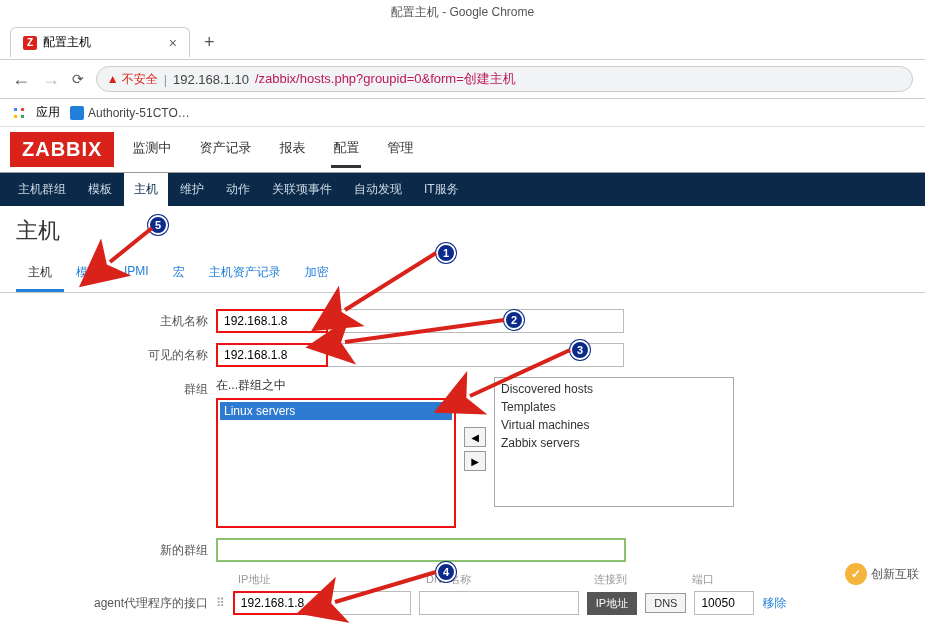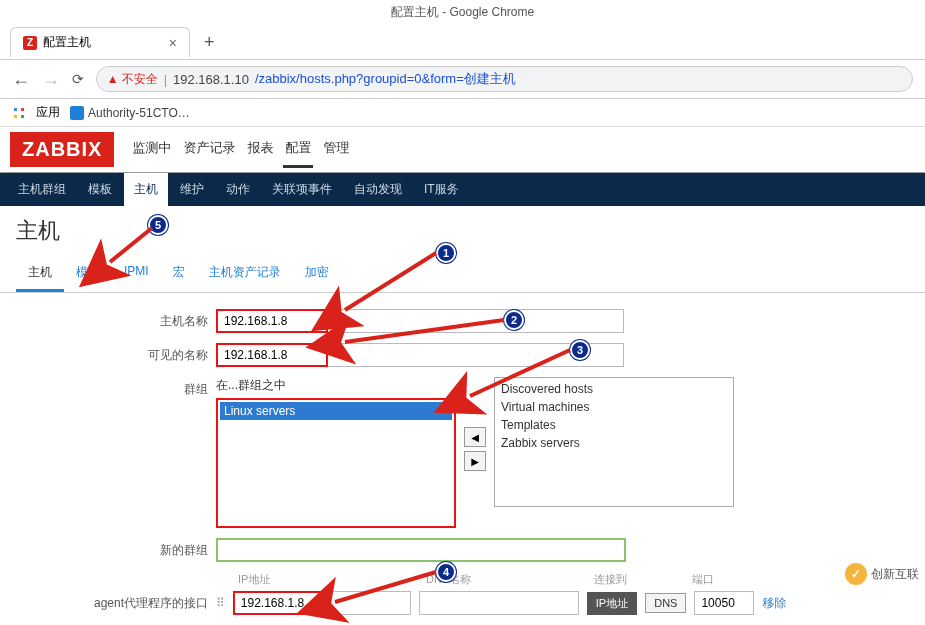--- a/index.html
+++ b/index.html
@@ -10,28 +10,28 @@
 .tab-icon { width: 14px; height: 14px; background: #d9221a; color: #fff; display: flex; align-items: center; justify-content: center; font-weight: bold; font-size: 10px; border-radius: 2px; }
 .tab-close { margin-left: auto; color: #666; font-size: 14px; cursor: pointer; }
 .new-tab { margin-left: 8px; font-size: 18px; color: #555; cursor: pointer; padding: 2px 6px; }
 .chrome-bar { display: flex; align-items: center; gap: 12px; padding: 6px 12px; border-bottom: 1px solid #ccc; }
 .nav-arrow { font-size: 18px; color: #555; cursor: pointer; }
 .nav-arrow.dim { color: #bbb; }
 .reload-icon { font-size: 14px; color: #555; cursor: pointer; }
 .omnibox { flex: 1; display: flex; align-items: center; gap: 6px; border: 1px solid #ccc; border-radius: 14px; padding: 3px 10px; font-size: 13px; background: #f1f3f4; }
 .insecure { color: #d9221a; display: flex; align-items: center; gap: 3px; font-size: 12px; }
 .url-text { color: #444; }
-.url-path { color: #1d4ed8; }
+.url-path { color: #be185d; }
 .bookmarks { display: flex; align-items: center; gap: 10px; padding: 5px 12px; border-bottom: 1px solid #ddd; font-size: 12px; }
 .apps-icon { width: 14px; height: 14px; background-image: radial-gradient(circle, #4285f4 1.5px, transparent 1.5px), radial-gradient(circle, #ea4335 1.5px, transparent 1.5px), radial-gradient(circle, #fbbc05 1.5px, transparent 1.5px), radial-gradient(circle, #34a853 1.5px, transparent 1.5px); background-size: 7px 7px; background-position: 0 0, 7px 0, 0 7px, 7px 7px; background-repeat: no-repeat; }
 .bm-item { display: flex; align-items: center; gap: 4px; color: #444; }
 .bm-icon { width: 14px; height: 14px; background: #1f7fd9; border-radius: 2px; }
 .zbx-top { display: flex; align-items: center; background: #fff; padding: 4px 4px; border-bottom: 1px solid #999; }
 .zbx-logo { background: #d9221a; color: #fff; font-weight: bold; font-size: 20px; padding: 6px 12px; letter-spacing: 1px; margin-left: 6px; }
-.zbx-menu { display: flex; gap: 8px; margin-left: 16px; font-size: 13px; color: #333; }
+.zbx-menu { display: flex; gap: 24px; margin-left: 16px; font-size: 13px; color: #333; }
 .zbx-menu span { cursor: pointer; padding: 8px 2px; }
 .zbx-menu span.active { border-bottom: 3px solid #333; }
 .zbx-sub { background: #0b2a4a; display: flex; gap: 2px; padding: 0 8px; font-size: 12px; }
 .zbx-sub span { color: #cdd9e5; padding: 8px 10px; cursor: pointer; }
 .zbx-sub span.active { background: #fff; color: #0b2a4a; }
 .page-title { font-size: 22px; padding: 10px 16px; color: #333; }
 .form-tabs { display: flex; gap: 0; border-bottom: 1px solid #ccc; padding: 0 16px; font-size: 12px; }
 .form-tabs span { padding: 8px 12px; color: #1f7fd9; cursor: pointer; }
 .form-tabs span.active { color: #333; border-bottom: 3px solid #1f7fd9; }
 .form-area { padding: 16px 16px 0 16px; font-size: 12px; color: #333; }
@@ -150,22 +150,22 @@
           <div class="opt sel">Linux servers</div>
         </div>
       </div>
       <div class="mover">
         <button>◀</button>
         <button>▶</button>
       </div>
       <div>
         <div class="listbox">
           <div class="opt">Discovered hosts</div>
+          <div class="opt">Templates</div>
           <div class="opt">Virtual machines</div>
-          <div class="opt">Templates</div>
           <div class="opt">Zabbix servers</div>
         </div>
       </div>
     </div>
   </div>
   <div class="form-row">
     <div class="form-label">新的群组</div>
     <input class="newgrp" value="" style="">
   </div>
 

